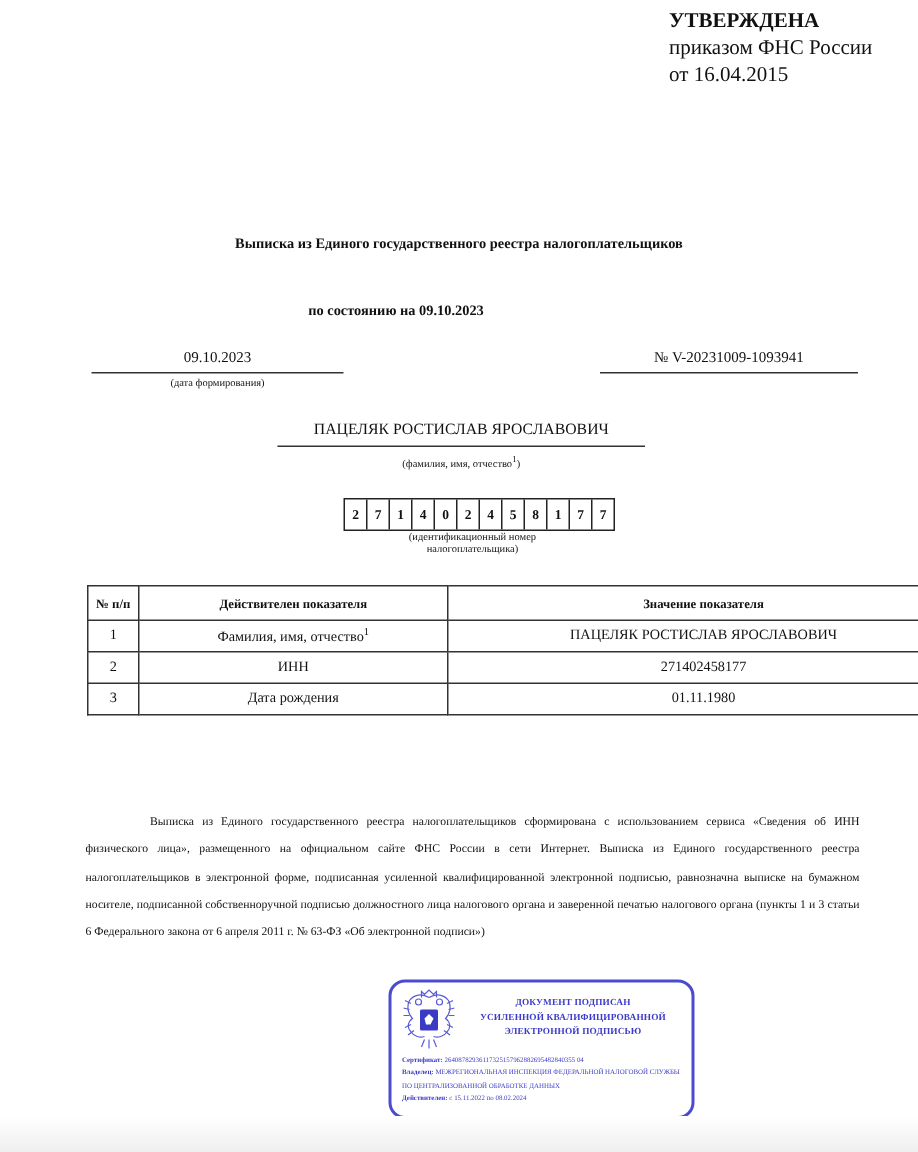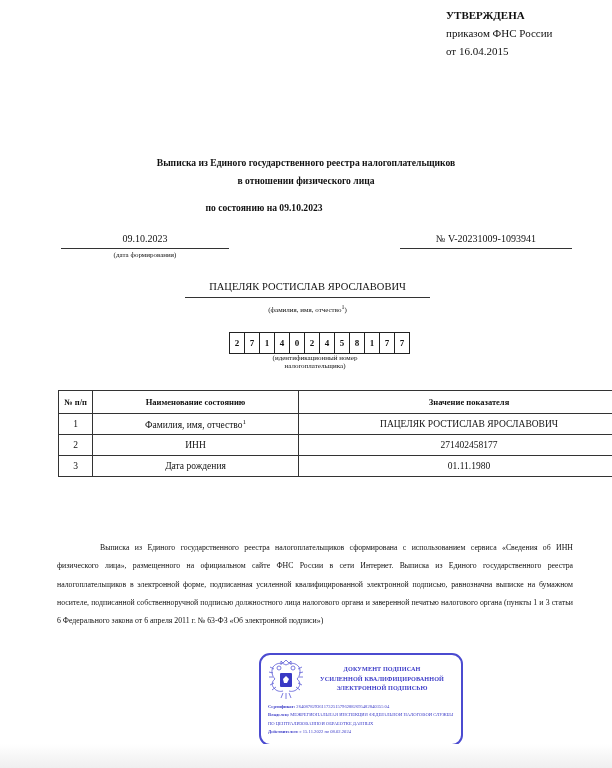--- a/index.html
+++ b/index.html
@@ -9,21 +9,21 @@
     font-family: "Liberation Serif", "DejaVu Serif", serif;
     color: #111;
   }
   .abs { position: absolute; }
   .bottom-fade {
     position: absolute; left: 0; right: 0; bottom: 0; height: 24px;
     background: linear-gradient(to bottom, #ffffff, #efefef);
   }
 
   
-  .approval { left: 446px; top: 6px; font-size: 11px; line-height: 18px; }
+  .approval { left: 446px; top: 6px; font-size: 14px; line-height: 18px; }
   .approval div { white-space: nowrap; }
   .approval .gap { height: 18px; }
   .approval .bold { font-weight: bold; }
 
   
   .title { left: 0; width: 612px; top: 154px; text-align: center; font-weight: bold; font-size: 9.6px; line-height: 18px; }
   .as-of { left: 0; width: 528px; top: 202px; text-align: center; font-weight: bold; font-size: 9.6px; }
 
   
   .date-block { left: 61px; top: 233px; width: 168px; text-align: center; }
@@ -77,21 +77,20 @@
 
 <div class="abs approval">
   <div class="bold">УТВЕРЖДЕНА</div>
   <div>приказом ФНС России</div>
   <div>от 16.04.2015</div>
   <div class="gap"></div>
 </div>
 
 <div class="abs title">
   <div>Выписка из Единого государственного реестра налогоплательщиков</div>
-  <div>в отношении физического лица</div>
 </div>
 <div class="abs as-of">по состоянию на 09.10.2023</div>
 
 <div class="abs date-block">
   <div class="date-val">09.10.2023</div>
   <div class="date-cap">(дата формирования)</div>
 </div>
 
 <div class="abs num-block">
   <div class="num-val">№ V-20231009-1093941</div>
@@ -118,21 +117,21 @@
 </div>
 <div class="abs inn-cap">
   <div>(идентификационный номер</div>
   <div>налогоплательщика)</div>
 </div>
 
 <table class="info">
   <tbody>
       <tr>
     <th>№ п/п</th>
-    <th>Наименование состоянию</th>
+    <th>Действителен показателя</th>
     <th>Значение показателя</th>
   </tr>
   <tr>
     <td class="c1">1</td>
     <td class="c2"><span>Фамилия, имя, отчество</span><sup>1</sup></td>
     <td>ПАЦЕЛЯК РОСТИСЛАВ ЯРОСЛАВОВИЧ</td>
   </tr>
   <tr>
     <td class="c1">2</td>
     <td class="c2">ИНН</td>

